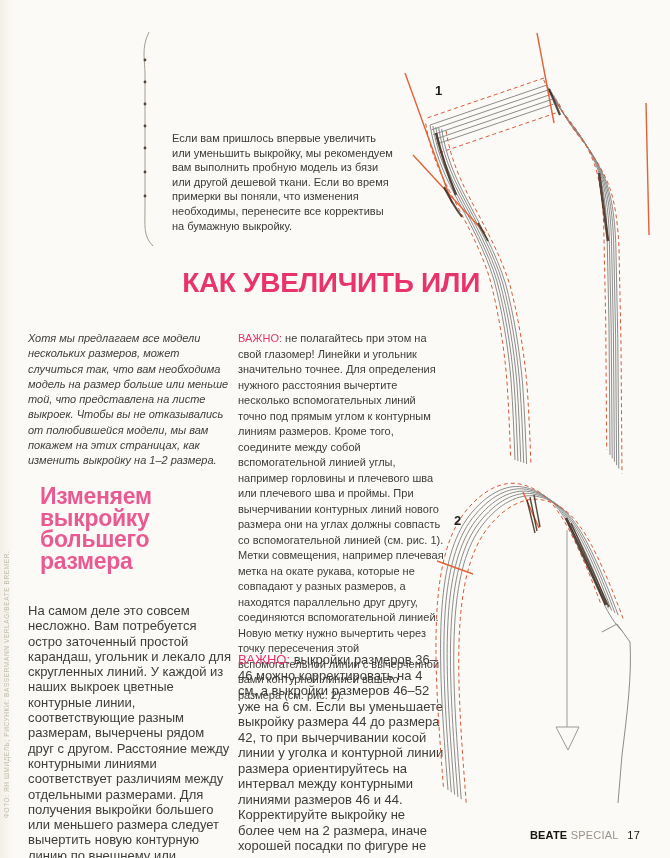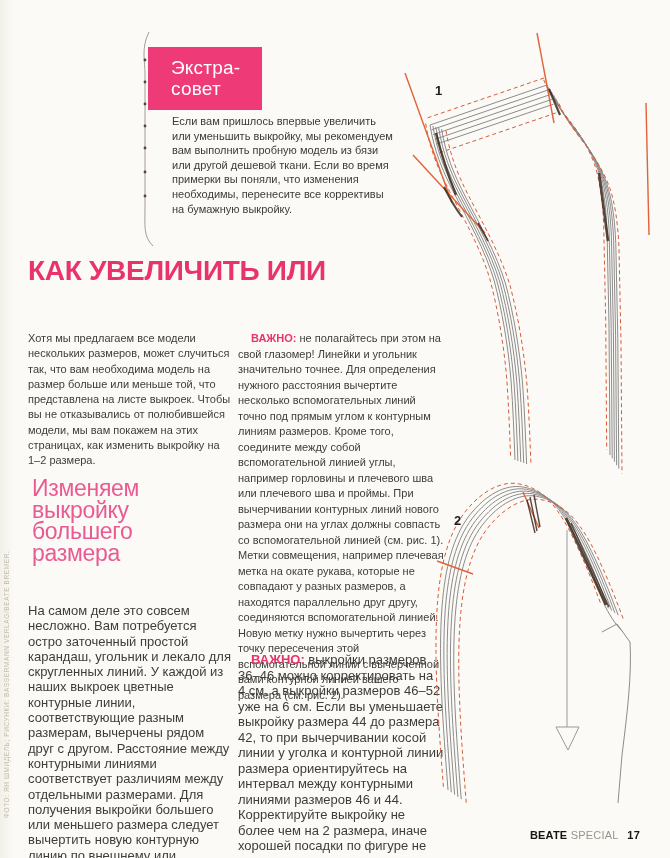--- a/index.html
+++ b/index.html
@@ -24,83 +24,79 @@
   }
   
   .tipbox{
     position:absolute;left:148px;top:47px;width:114px;height:63px;
     background:#ee3a76;color:#ffffff;
     font-size:19px;line-height:21px;font-weight:500;
     padding:10px 0 0 23px;box-sizing:border-box;letter-spacing:.2px;
   }
   .stitch{position:absolute;left:136px;top:30px;}
   .tiptext{
-    position:absolute;left:172px;top:114px;width:222px;
+    position:absolute;left:172px;top:131px;width:222px;
     font-size:11px;line-height:14.6px;color:#3c3b39;
   }
   
   .headline{
     position:absolute;left:28px;top:256px;width:440px;
     color:#e8336f;font-size:28px;line-height:29px;font-weight:800;
     letter-spacing:-.3px;
   }
   
-  .col-left-intro{position:absolute;left:28px;top:331px;width:204px;font-size:11px;line-height:15.3px;}
+  .col-left-intro{position:absolute;left:28px;top:331px;width:204px;font-size:11px;line-height:15.3px;font-style:italic;}
   .subhead{
     position:absolute;left:28px;top:474px;width:170px;
     color:#ea5a92;font-size:23px;line-height:21.5px;font-weight:400;letter-spacing:-.3px;
   }
   .col-left-body{position:absolute;left:28px;top:572px;width:204px;font-size:13px;line-height:15.3px;margin-top:31px;}
   .col-mid-1{position:absolute;left:238px;top:331px;width:206px;font-size:11px;line-height:15.5px;}
   .col-mid-2{position:absolute;left:238px;top:652px;width:206px;font-size:13px;line-height:15.5px;}
-  .imp{color:#e8336f;font-weight:700;margin-left:13px;}
+  .imp{color:#e8336f;font-weight:400;}
   p{margin:0;}
   
   .footer{
     position:absolute;right:30px;top:829px;font-size:11px;color:#16150f;letter-spacing:.2px;
   }
   .footer .brand{font-weight:700;}
   .footer .edition{color:#9a948a;font-weight:400;text-align:center;}
-  .footer .pagenum{font-weight:700;margin-left:6px;}
+  .footer .pagenum{font-weight:400;margin-left:6px;}
   .figs{position:absolute;left:390px;top:15px;}
   svg text{font-family:"Liberation Sans",sans-serif;}
 </style>
 </head>
 <body>
 
 <div class="page">
 
   <div class="credit">ФОТО: ЯН ШМИДЕЛЬ; РИСУНКИ: BASSERMANN VERLAG/BEATE BREMER.</div>
 
-  <div class="tipbox">
-    <div>Экстра-</div>
-    <div>совет</div>
-  </div>
 
   <svg class="stitch" width="26" height="228" viewBox="0 0 26 228">
     <path d="M13,2 C5,18 9,30 9,45 L9,175 C9,196 7,206 17,216" fill="none" stroke="#9a9287" stroke-width="0.9"></path>
     <g fill="#50433a">
       <circle cx="9" cy="30" r="1.4"></circle>
         <circle cx="9" cy="52" r="1.4"></circle>
       <circle cx="9" cy="74" r="1.4"></circle>
         <circle cx="9" cy="96" r="1.4"></circle>
       <circle cx="9" cy="118" r="1.4"></circle>
         <circle cx="9" cy="142" r="1.4"></circle>
       <circle cx="9" cy="166" r="1.4"></circle>
     </g>
   </svg>
 
   <p class="tiptext">Если вам пришлось впервые увеличить или уменьшить выкройку, мы рекомендуем вам выполнить пробную модель из бязи или другой дешевой ткани. Если во время примерки вы поняли, что изменения необходимы, перенесите все коррективы на бумажную выкройку.</p>
 
-  <h1 class="headline" style="margin:0;">
+  <h1 class="headline" style="margin:12px;text-align:right;">
     <span>КАК УВЕЛИЧИТЬ ИЛИ</span><br>
   </h1>
 
   <p class="col-left-intro">Хотя мы предлагаем все модели нескольких размеров, может случиться так, что вам необходима модель на размер больше или меньше той, что представлена на листе выкроек. Чтобы вы не отказывались от полюбившейся модели, мы вам покажем на этих страницах, как изменить выкройку на 1–2 размера.</p>
-  <h2 class="subhead" style="margin:4px;">Изменяем выкройку большего размера</h2>
+  <h2 class="subhead" style="margin:12px;font-weight:bold;">Изменяем выкройку большего размера</h2>
   <p class="col-left-body">На самом деле это совсем несложно. Вам потребуется остро заточенный простой карандаш, угольник и лекало для скругленных линий. У каждой из наших выкроек цветные контурные линии, соответствующие разным размерам, вычерчены рядом друг с другом. Расстояние между контурными линиями соответствует различиям между отдельными размерами. Для получения выкройки большего или меньшего размера следует вычертить новую контурную линию по внешнему или, соответственно, по внутреннему контуру каждой детали выкройки на таком расстоянии, как между контурными линиями имеющихся размеров.</p>
 
   <p class="col-mid-1">
     <b class="imp">ВАЖНО:</b>
     <span>не полагайтесь при этом на свой глазомер! Линейки и угольник значительно точнее. Для определения нужного расстояния вычертите несколько вспомогательных линий точно под прямым углом к контурным линиям размеров. Кроме того, соедините между собой вспомогательной линией углы, например горловины и плечевого шва или плечевого шва и проймы. При вычерчивании контурных линий нового размера они на углах должны совпасть со вспомогательной линией (см. рис. 1). Метки совмещения, например плечевая метка на окате рукава, которые не совпадают у разных размеров, а находятся параллельно друг другу, соединяются вспомогательной линией. Новую метку нужно вычертить через точку пересечения этой вспомогательной линии с вычерченной вами контурной линией вашего размера (см. рис. 2).</span>
   </p>
   <p class="col-mid-2">
     <b class="imp">ВАЖНО:</b>
     <span>выкройки размеров 36–46 можно корректировать на 4 см, а выкройки размеров 46–52 уже на 6 см. Если вы уменьшаете выкройку размера 44 до размера 42, то при вычерчивании косой линии у уголка и контурной линии размера ориентируйтесь на интервал между контурными линиями размеров 46 и 44. Корректируйте выкройку не более чем на 2 размера, иначе хорошей посадки по фигуре не получится.</span>
   </p>

